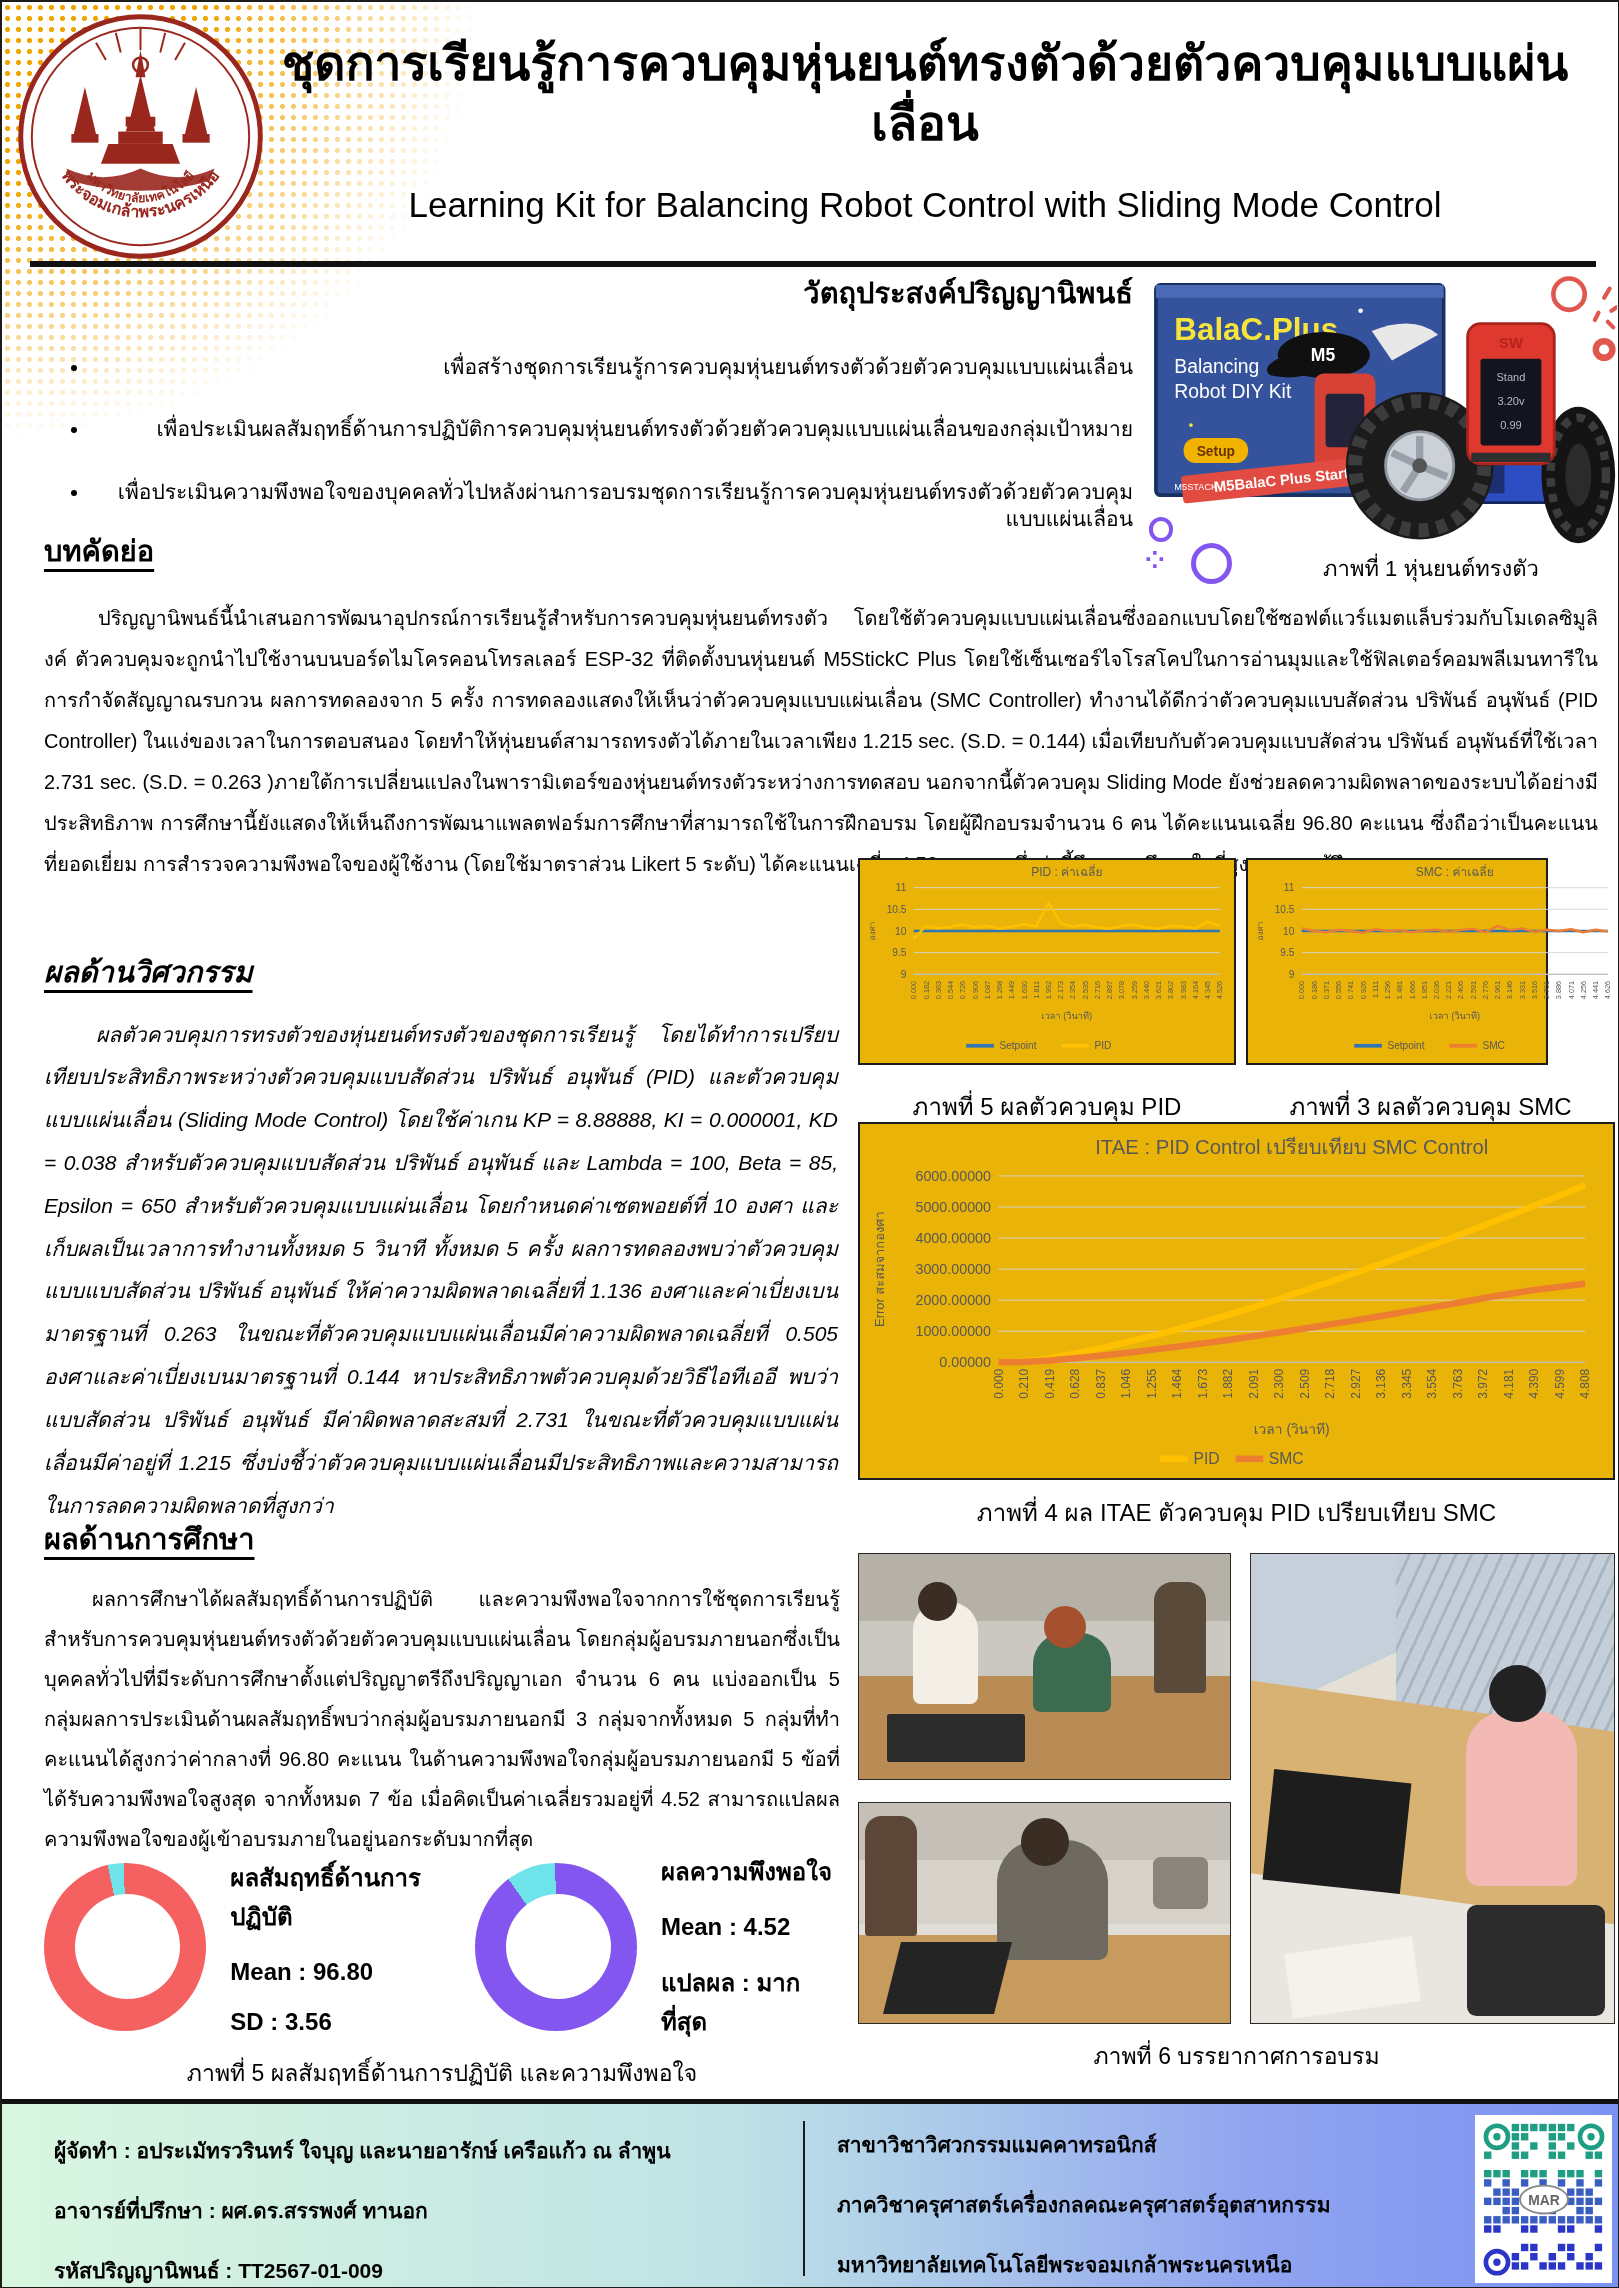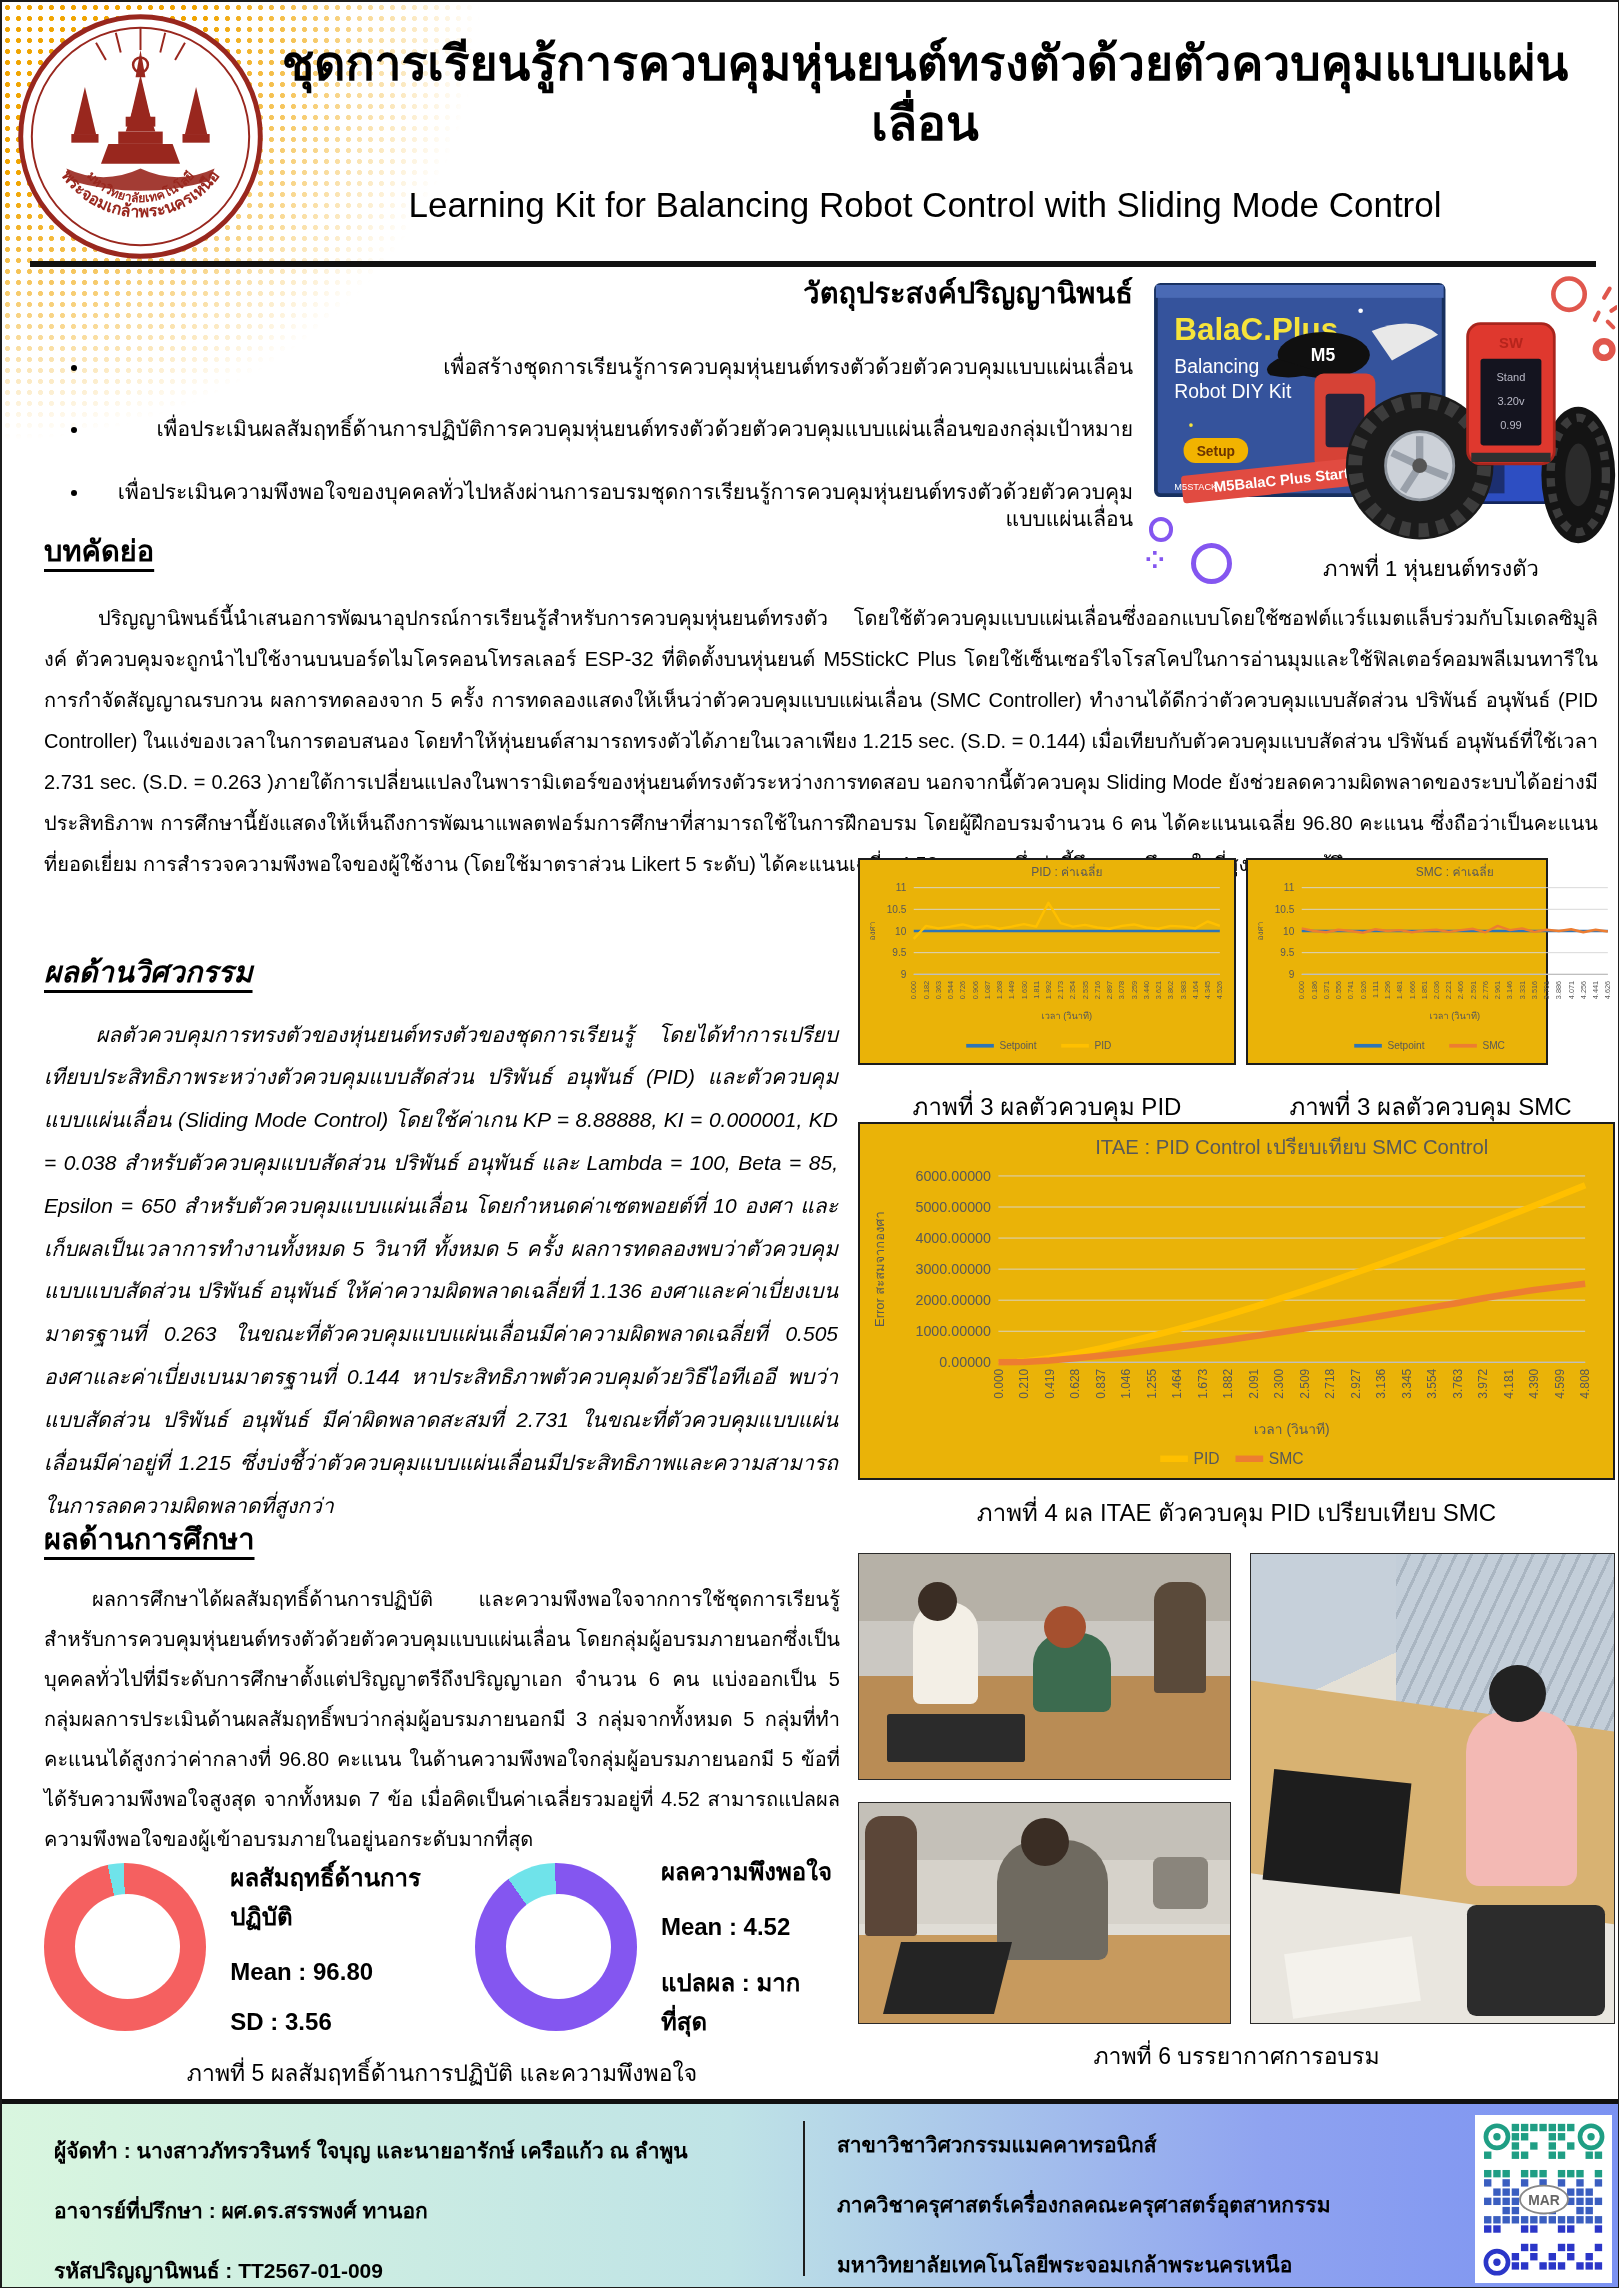--- a/index.html
+++ b/index.html
@@ -302,21 +302,21 @@
         <text transform="rotate(-90 390 131)" x="390" y="131" text-anchor="end" font-size="8" fill="#595959" dy="2.8">4.626</text>
         <text x="224" y="172" text-anchor="middle" font-size="10" fill="#595959">เวลา (วินาที)</text>
         <text transform="rotate(-90 16 77)" x="16" y="77" text-anchor="middle" font-size="9" fill="#595959">องศา</text>
         <polyline points="58.0,77.0 71.3,77.0 84.6,77.0 97.8,77.0 111.1,77.0 124.4,77.0 137.7,77.0 151.0,77.0 164.2,77.0 177.5,77.0 190.8,77.0 204.1,77.0 217.4,77.0 230.6,77.0 243.9,77.0 257.2,77.0 270.5,77.0 283.8,77.0 297.0,77.0 310.3,77.0 323.6,77.0 336.9,77.0 350.2,77.0 363.4,77.0 376.7,77.0 390.0,77.0" fill="none" stroke="#2E75B6" stroke-width="2.6" stroke-linejoin="round"></polyline>
         <polyline points="58.0,74.2 71.3,77.0 84.6,78.4 97.8,75.6 111.1,77.0 124.4,78.9 137.7,75.1 151.0,77.0 164.2,76.1 177.5,78.4 190.8,76.5 204.1,75.6 217.4,77.9 230.6,76.1 243.9,74.6 257.2,78.4 270.5,71.4 283.8,76.1 297.0,74.2 310.3,77.9 323.6,75.6 336.9,77.0 350.2,75.1 363.4,78.4 376.7,75.6 390.0,77.5" fill="none" stroke="#ED7D31" stroke-width="2.6" stroke-linejoin="round"></polyline>
         <line x1="114.91" y1="201.48" x2="144.91" y2="201.48" stroke="#2E75B6" stroke-width="4"></line>
         <text x="150.91" y="205" font-size="11" fill="#595959">Setpoint</text>
         <line x1="217.95" y1="201.48" x2="247.95" y2="201.48" stroke="#ED7D31" stroke-width="4"></line>
         <text x="253.95" y="205" font-size="11" fill="#595959">SMC</text>
       </svg></div>
-  <div class="chart-cap" id="cap2">ภาพที่ 3 ผลตัวควบคุม PID</div>
+  <div class="chart-cap" id="cap2">ภาพที่ 5 ผลตัวควบคุม PID</div>
   <div class="chart-cap" id="cap3">ภาพที่ 3 ผลตัวควบคุม SMC</div>
   <div class="chartbox" id="box-itae"><svg width="751" height="353" viewBox="0 0 814 382" font-family="Liberation Sans,DejaVu Sans,sans-serif">
         <text x="468" y="32" text-anchor="middle" font-size="22" fill="#595959">ITAE : PID Control เปรียบเทียบ SMC Control</text>
         <line x1="150" y1="258" x2="786" y2="258" stroke="#D6D6D6" stroke-width="1"></line>
         <text x="142" y="263.425" text-anchor="end" font-size="15.5" fill="#595959">0.00000</text>
         <line x1="150" y1="224.33333333333334" x2="786" y2="224.33333333333334" stroke="#D6D6D6" stroke-width="1"></line>
         <text x="142" y="229.75833333333335" text-anchor="end" font-size="15.5" fill="#595959">1000.00000</text>
         <line x1="150" y1="190.66666666666666" x2="786" y2="190.66666666666666" stroke="#D6D6D6" stroke-width="1"></line>
         <text x="142" y="196.09166666666667" text-anchor="end" font-size="15.5" fill="#595959">2000.00000</text>
         <line x1="150" y1="157" x2="786" y2="157" stroke="#D6D6D6" stroke-width="1"></line>
@@ -411,21 +411,21 @@
         <div>ผลความพึงพอใจ</div>
         <div>Mean : 4.52</div>
         <div>แปลผล : มากที่สุด</div>
       </div>
     </div>
   </div>
   <div id="cap5">ภาพที่ 5 ผลสัมฤทธิ์ด้านการปฏิบัติ  และความพึงพอใจ</div>
 
   <div class="footer">
     <div class="col-l">
-      <div class="line">ผู้จัดทำ : นางสาวภัทรวรินทร์ ใจบุญ และนายอารักษ์ เครือแก้ว ณ ลำพูน</div>
+      <div class="line">ผู้จัดทำ : อประเมัทรวรินทร์ ใจบุญ และนายอารักษ์ เครือแก้ว ณ ลำพูน</div>
       <div class="line">อาจารย์ที่ปรึกษา : ผศ.ดร.สรรพงศ์ ทานอก</div>
       <div class="line">รหัสปริญญานิพนธ์ : TT2567-01-009</div>
     </div>
     <div class="fdivider"></div>
     <div class="col-r">
       <div class="line">สาขาวิชาวิศวกรรมแมคคาทรอนิกส์</div>
       <div class="line">ภาควิชาครุศาสตร์เครื่องกลคณะครุศาสตร์อุตสาหกรรม</div>
       <div class="line">มหาวิทยาลัยเทคโนโลยีพระจอมเกล้าพระนครเหนือ</div>
     </div>
     <div class="qr">

